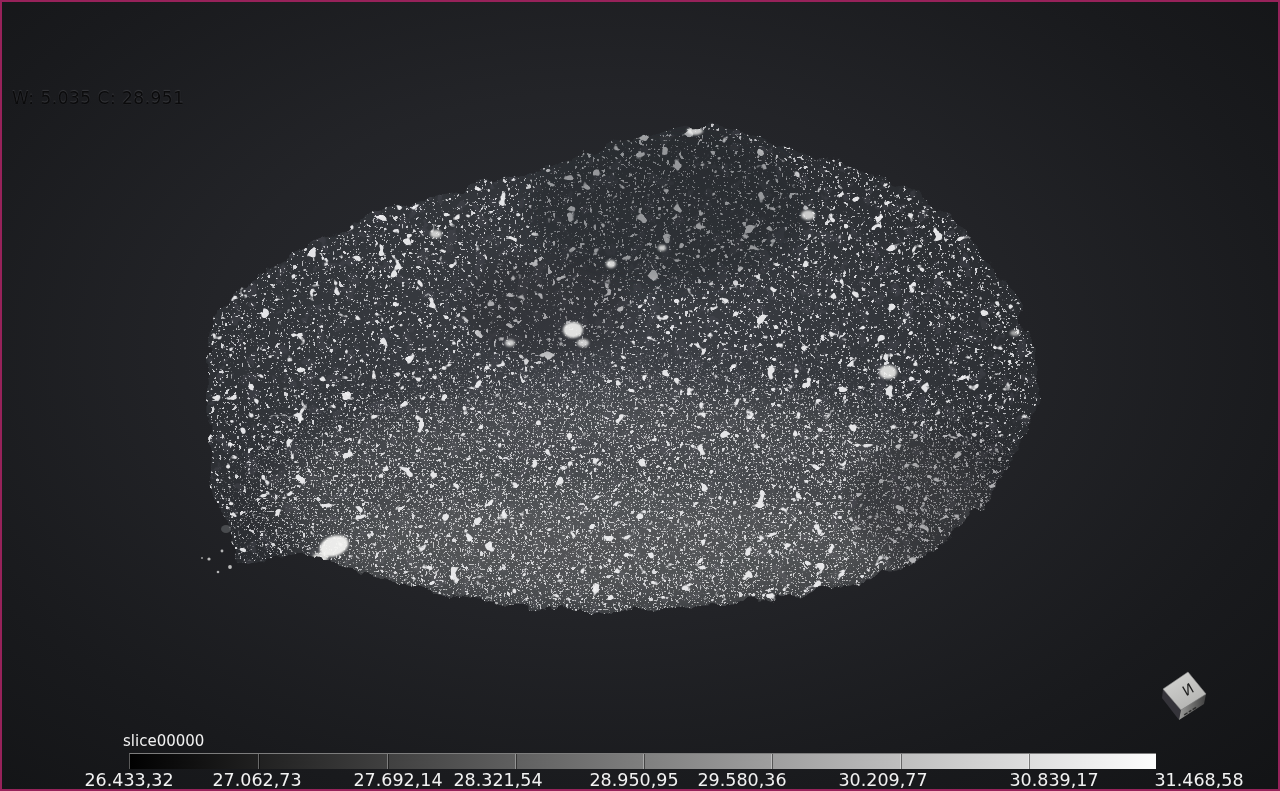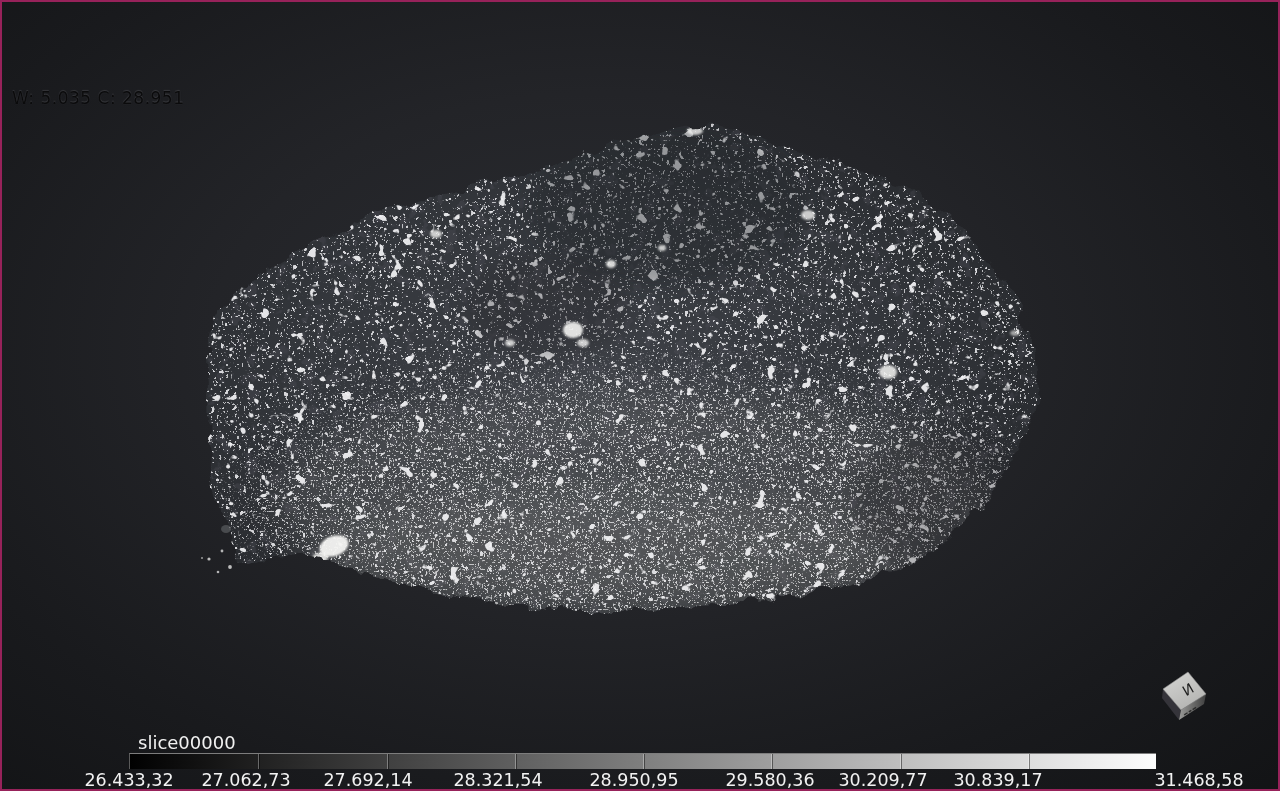--- a/index.html
+++ b/index.html
@@ -16,22 +16,22 @@
   }
   .render-svg{position:absolute;left:0;top:0;}
   .hud-wc{
     position:absolute;left:10px;top:86px;
     font-size:17px;letter-spacing:.5px;
     color:#0b0b0c;
     text-shadow:0 -1px 1px rgba(190,190,200,.16),0 0 2px rgba(150,150,160,.10);
     user-select:none;
   }
   .slice-label{
-    position:absolute;left:136px;top:730px;
-    font-size:18px;color:#f2f2f2;
+    position:absolute;left:121px;top:730px;
+    font-size:15px;color:#f2f2f2;
   }
   .colorbar{
     position:absolute;left:127px;top:751px;
     width:1026px;height:15px;
     background:linear-gradient(to right,#010101,#fdfdfd);
     border-top:1px solid #7d7d7d;
     border-left:1px solid #5a5a5a;
     box-sizing:content-box;
   }
   .cb-tick{
@@ -184,27 +184,27 @@
     <div class="cb-tick" style="left:128px"></div>
     <div class="cb-tick" style="left:257px"></div>
     <div class="cb-tick" style="left:385px"></div>
     <div class="cb-tick" style="left:513px"></div>
     <div class="cb-tick" style="left:641px"></div>
     <div class="cb-tick" style="left:770px"></div>
     <div class="cb-tick" style="left:898px"></div>
   </div>
 
   <span class="cb-label" style="left:127px">26.433,32</span>
-  <span class="cb-label" style="left:244px">27.062,73</span>
-  <span class="cb-label" style="left:366px">27.692,14</span>
+  <span class="cb-label" style="left:255px">27.062,73</span>
+  <span class="cb-label" style="left:396px">27.692,14</span>
   <span class="cb-label" style="left:496px">28.321,54</span>
   <span class="cb-label" style="left:632px">28.950,95</span>
-  <span class="cb-label" style="left:768px">29.580,36</span>
+  <span class="cb-label" style="left:740px">29.580,36</span>
   <span class="cb-label" style="left:881px">30.209,77</span>
-  <span class="cb-label" style="left:996px">30.839,17</span>
+  <span class="cb-label" style="left:1052px">30.839,17</span>
   <span class="cb-label" style="left:1197px">31.468,58</span>
 
   <svg class="cube-svg" width="70" height="75" viewBox="0 0 70 75">
     <defs>
       <linearGradient id="cubeTop" x1="0" y1="0" x2="0.6" y2="1">
         <stop offset="0" stop-color="#d6d6d4"></stop>
         <stop offset="1" stop-color="#b4b4b2"></stop>
       </linearGradient>
       <linearGradient id="cubeFront" x1="0" y1="0" x2="1" y2="0">
         <stop offset="0" stop-color="#9a9a98"></stop>

